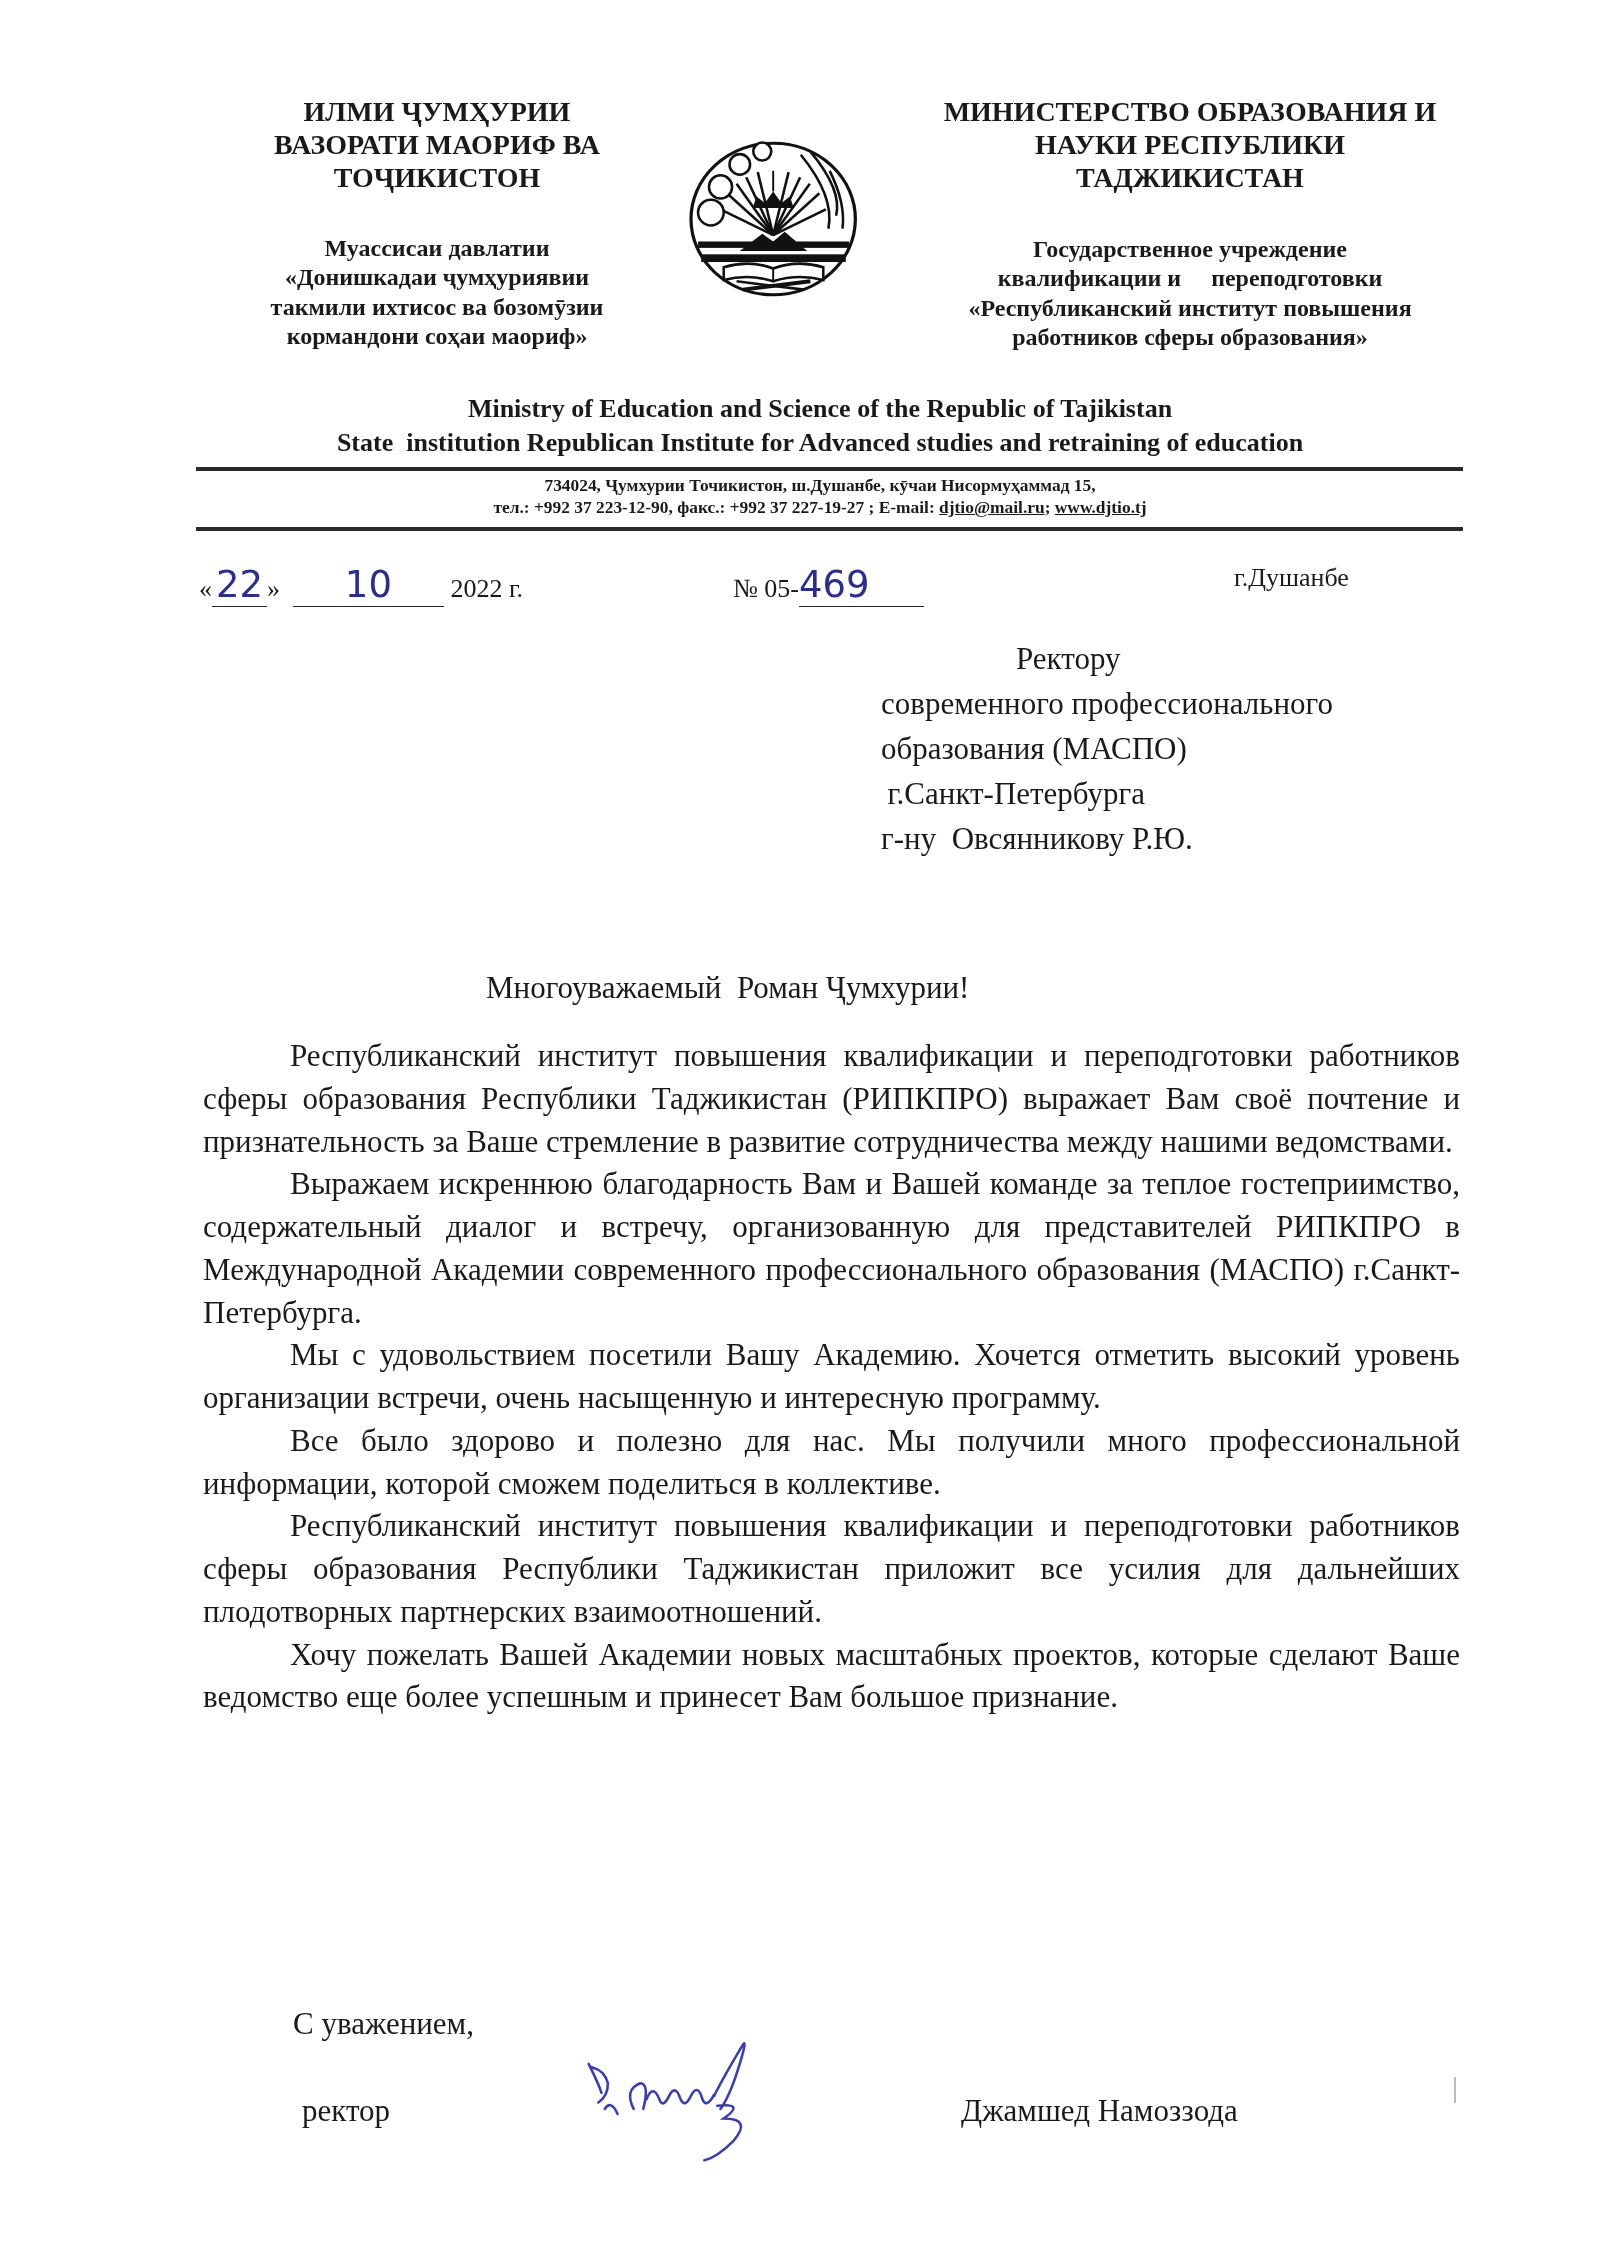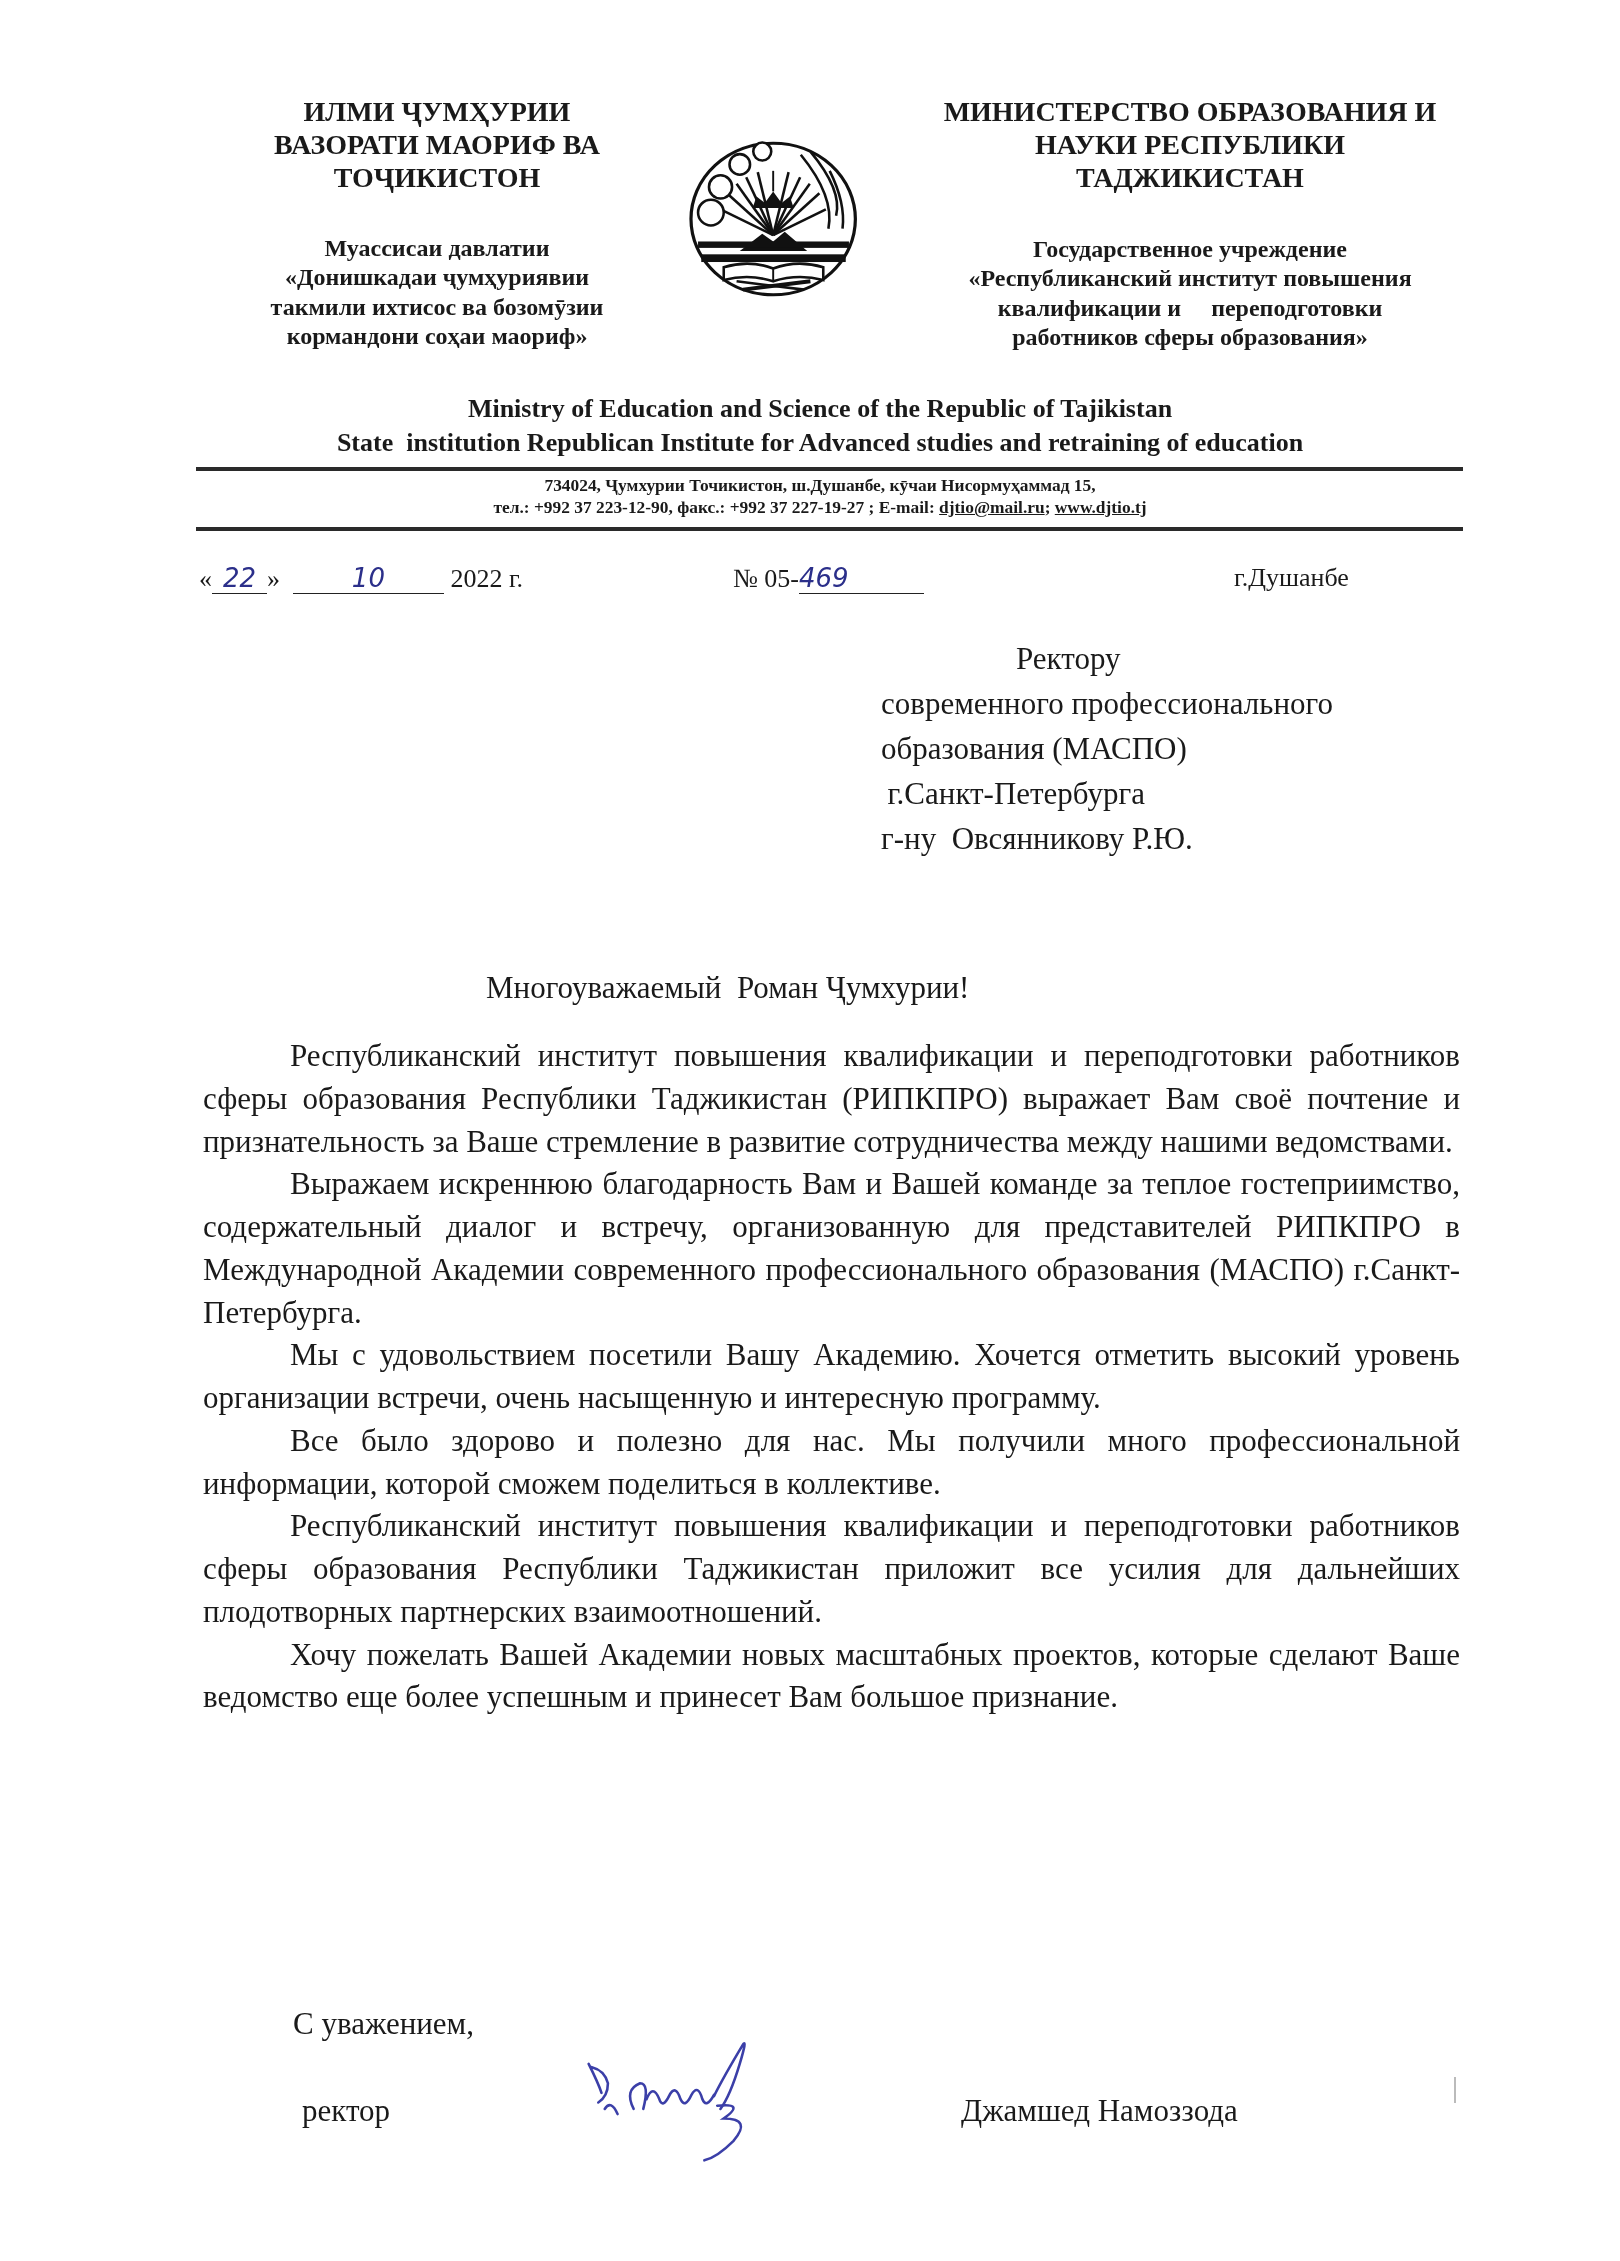--- a/index.html
+++ b/index.html
@@ -13,21 +13,21 @@
   .hdr-left-sub { margin-top: 40px; }
   .hdr-right-sub { margin-top: 41px; }
   #emblem { left: 682px; top: 132px; width: 183px; height: 174px; }
   #english { left: 193px; top: 392px; width: 1254px; text-align: center; font-weight: bold; font-size: 26px; line-height: 1.32; }
   .rule { position: absolute; left: 196px; width: 1267px; background: #2a2a2a; }
   #rule-top { top: 467px; height: 3.9px; }
   #rule-bottom { top: 527px; height: 3.9px; }
   #address { left: 193px; top: 474px; width: 1254px; text-align: center; font-weight: bold; font-size: 17.4px; line-height: 1.27; }
   #address u { text-decoration: underline; }
   #dateline { left: 199px; top: 558px; width: 1222px; height: 51px; font-size: 26px; }
-  .hand { font-family: "DejaVu Sans", sans-serif; font-style: italic; color: #2b2f8a; font-size: 26px; }
+  .hand { font-family: "DejaVu Sans", sans-serif; color: #2b2f8a; font-size: 37px; }
   .blank { display: inline-block; border-bottom: 1.3px solid #222; text-align: center; vertical-align: baseline; }
   #addressee { left: 881px; top: 637px; width: 579px; font-size: 31px; line-height: 1.45; }
   #addressee .l0 { padding-left: 135px; }
   #addressee .l4 { padding-left: 6.4px; }
   #salutation { left: 193px; top: 970px; width: 1254px; font-size: 31px; }
   #salutation span { position: absolute; left: 293px; }
   #body { left: 203px; top: 1035px; width: 1257px; font-size: 31px; line-height: 1.38; text-align: justify; }
   #body p { margin: 0; text-indent: 87px; }
   #body p.gap { }
   #closing { left: 293px; top: 2006px; font-size: 31px; }
@@ -99,22 +99,22 @@
 </div>
 
 <div id="hdr-right" class="abs hdr-block">
   <div class="hdr-title">
     <div>МИНИСТЕРСТВО ОБРАЗОВАНИЯ И</div>
     <div>НАУКИ РЕСПУБЛИКИ</div>
     <div>ТАДЖИКИСТАН</div>
   </div>
   <div class="hdr-sub hdr-right-sub">
     <div>Государственное учреждение</div>
+    <div style="white-space: pre;">квалификации и     переподготовки</div>
     <div>«Республиканский институт повышения</div>
-    <div style="white-space: pre;">квалификации и     переподготовки</div>
     <div>работников сферы образования»</div>
   </div>
 </div>
 
 <div id="english" class="abs">
   <div>Ministry of Education and Science of the Republic of Tajikistan</div>
   <div style="white-space: pre;">State  institution Republican Institute for Advanced studies and retraining of education</div>
 </div>
 
 <div id="rule-top" class="rule"></div>

